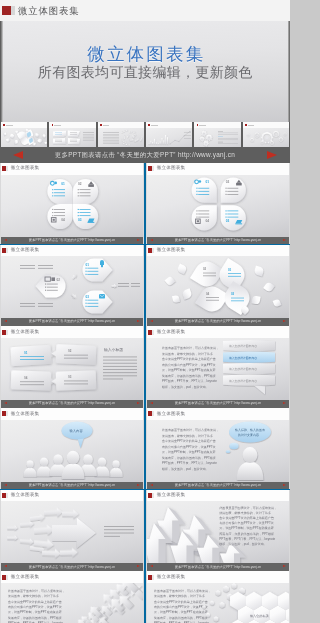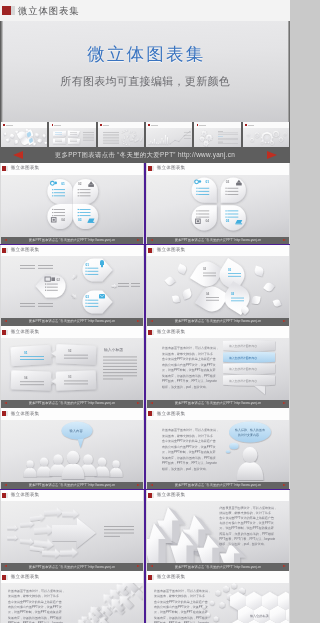--- a/index.html
+++ b/index.html
@@ -1,38 +1,38 @@
 <!DOCTYPE html>
 <html><head>
 <meta charset="utf-8">
 <style>
 *{margin:0;padding:0;box-sizing:border-box}
 html,body{width:290px;height:623px;overflow:hidden;background:#c9c9c9;
   font-family:"Liberation Sans","DejaVu Sans",sans-serif;}
-.page{width:290px;height:623px;position:relative;background:#4c1d95;overflow:hidden}
+.page{width:290px;height:623px;position:relative;background:#0369a1;overflow:hidden}
 
 
 .topbar{position:absolute;left:0;top:0;width:290px;height:21px;background:#f3f3f3;
   display:flex;align-items:center;padding-left:2.2px}
 .topbar .sq{width:9.3px;height:9.6px;background:#9e2424}
 .topbar .sq2{width:4px;height:9.6px;background:#d6d6d6;margin-right:2.5px}
 .topbar .t{font-size:9.4px;color:#565658;letter-spacing:.9px;line-height:1}
 
 
 .hero{position:absolute;left:0;top:21px;width:290px;height:101px;
   background:linear-gradient(177deg,#eaeaec 0%,#e4e4e6 35%,#d8d8da 72%,#cbcbce 100%);
   overflow:hidden}
 .hero:before{content:"";position:absolute;left:0;top:0;width:3px;height:100%;
   background:linear-gradient(90deg,#4a4a4a,#8d8d8d 55%,#d3d3d5)}
 .hero:after{content:"";position:absolute;right:0;top:0;width:2px;height:100%;
   background:linear-gradient(270deg,#5a5a5a,#b8b8b8)}
 .heroin{position:absolute;left:0;right:0;top:25px;display:flex;flex-direction:column;align-items:center}
 .hero .ht{font-size:17.5px;color:#3a74c0;letter-spacing:2.2px;line-height:1;padding-left:2.6px;
   text-shadow:0 1px 1px rgba(255,255,255,.85)}
-.hero .hs{font-size:11px;color:#6a6a6e;letter-spacing:.32px;margin-top:10px;padding-left:.5px}
+.hero .hs{font-size:14px;color:#6a6a6e;letter-spacing:.32px;padding-left:.5px}
 
 
 .strip{position:absolute;left:0;top:122.3px;width:290px;height:27.4px;display:flex;background:#5e5e5e}
 .thumb{width:48.33px;height:27.4px;position:relative;overflow:hidden;background:#eee;
   border-left:1.2px solid #5e5e5e;border-right:1.2px solid #5e5e5e}
 .th{position:absolute;left:0;top:0;right:0;height:6px;background:#fbfbfb;display:flex;align-items:center;padding-left:2.3px}
 .th i{display:block;width:1.8px;height:2.3px;background:#a32020}
 .th u{display:block;height:.8px;width:6.6px;background:#c9c9c9;margin-left:.9px;text-decoration:none}
 .tb{position:absolute;left:0;right:0;top:6px;bottom:3px;
   background:linear-gradient(165deg,#efeff0,#e3e3e5 55%,#d2d2d6);overflow:hidden}

